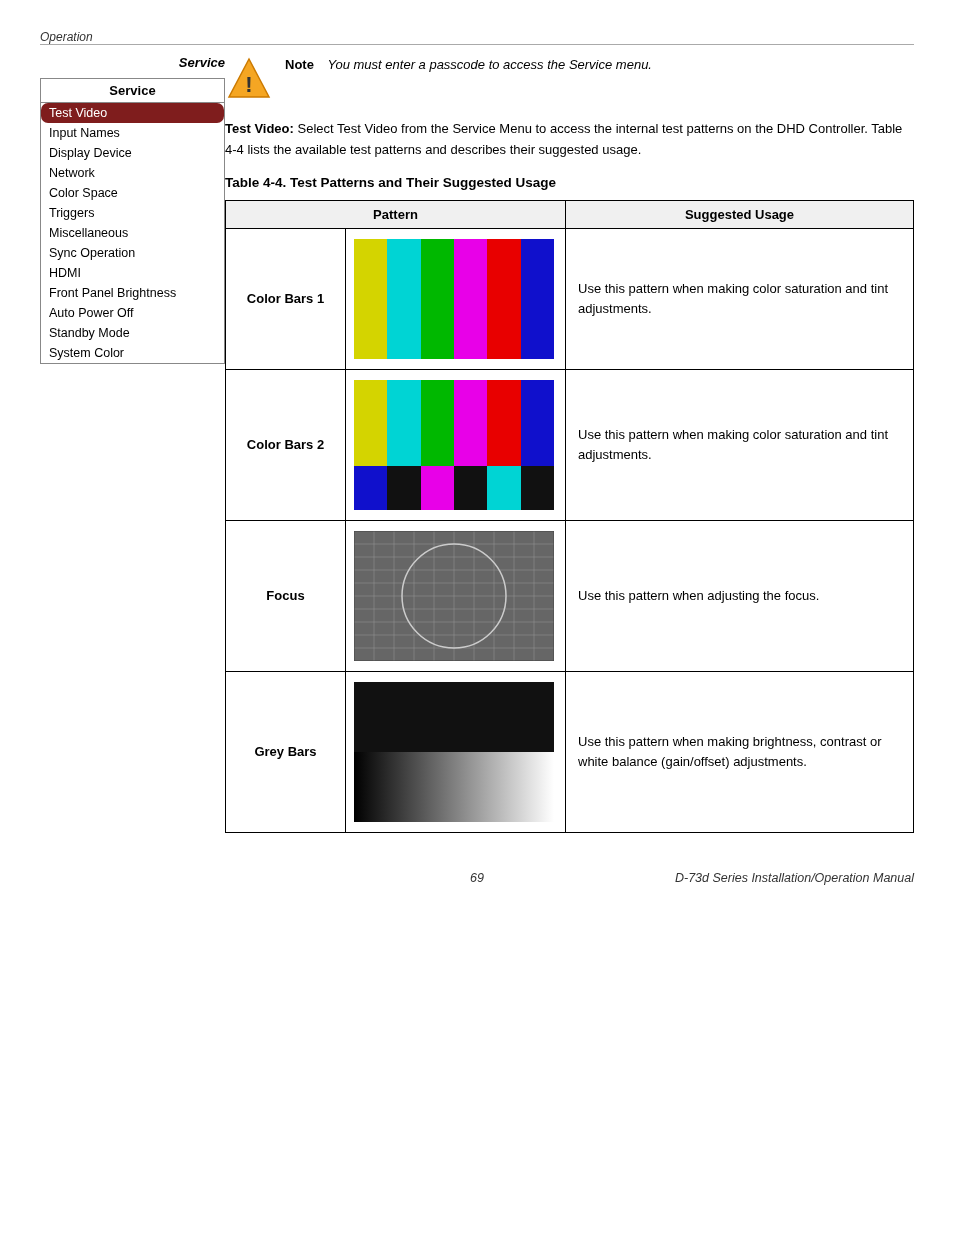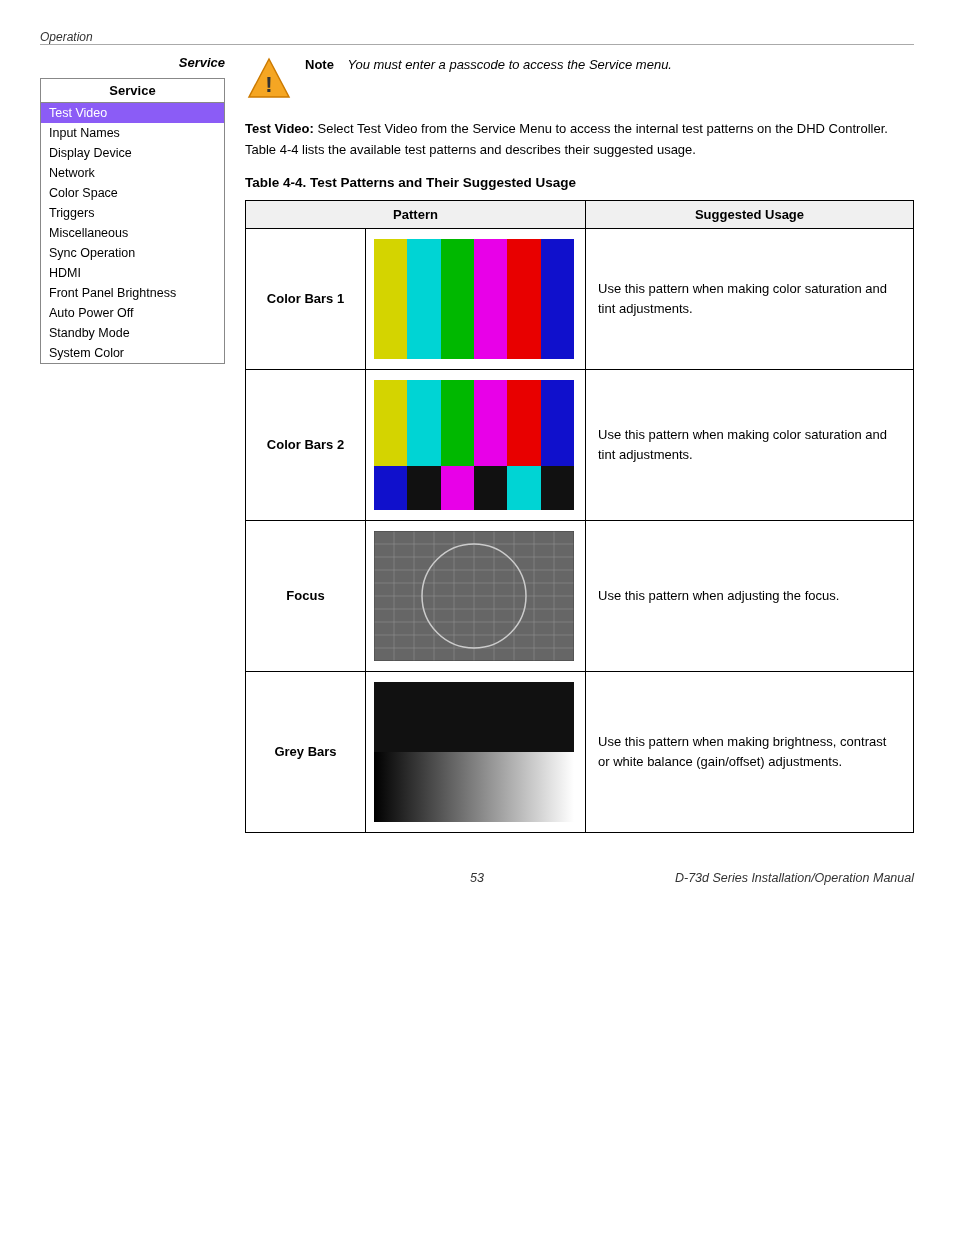--- a/index.html
+++ b/index.html
@@ -22,21 +22,20 @@
       margin-bottom: 10px;
     }
     .operation-label {
       font-style: italic;
       font-size: 12px;
       color: #333;
       margin-bottom: 0;
     }
     .content-area {
       display: flex;
-      gap: 20px;
       margin-top: 10px;
     }
     
     .sidebar {
       width: 185px;
       flex-shrink: 0;
     }
     .sidebar-title-area {
       text-align: right;
       margin-bottom: 8px;
@@ -58,22 +57,23 @@
       border-bottom: 1px solid #888;
       font-size: 13px;
     }
     .sidebar-menu-item {
       padding: 3px 8px;
       font-size: 12.5px;
       cursor: pointer;
       color: #000;
     }
     .sidebar-menu-item.active {
-      background: #8b5cf6;
+      background: #7f1d1d;
       color: #fff;
+      border-radius: 7px;
     }
 
     
     .main-content {
       flex: 1;
     }
     .service-intro {
       font-size: 13px;
       line-height: 1.5;
       margin-bottom: 14px;
@@ -396,16 +396,16 @@
             <td class="suggested-usage-cell">Use this pattern when making brightness, contrast or white balance (gain/offset) adjustments.</td>
           </tr>
         </tbody>
       </table>
 
     </div>
   </div>
 
   <div class="footer">
     <div style="flex:1;"></div>
-    <div class="footer-page">53</div>
+    <div class="footer-page">69</div>
     <div class="footer-right" style="flex:1;">D-73d Series Installation/Operation Manual</div>
   </div>
 </div>
 
 </body></html>

